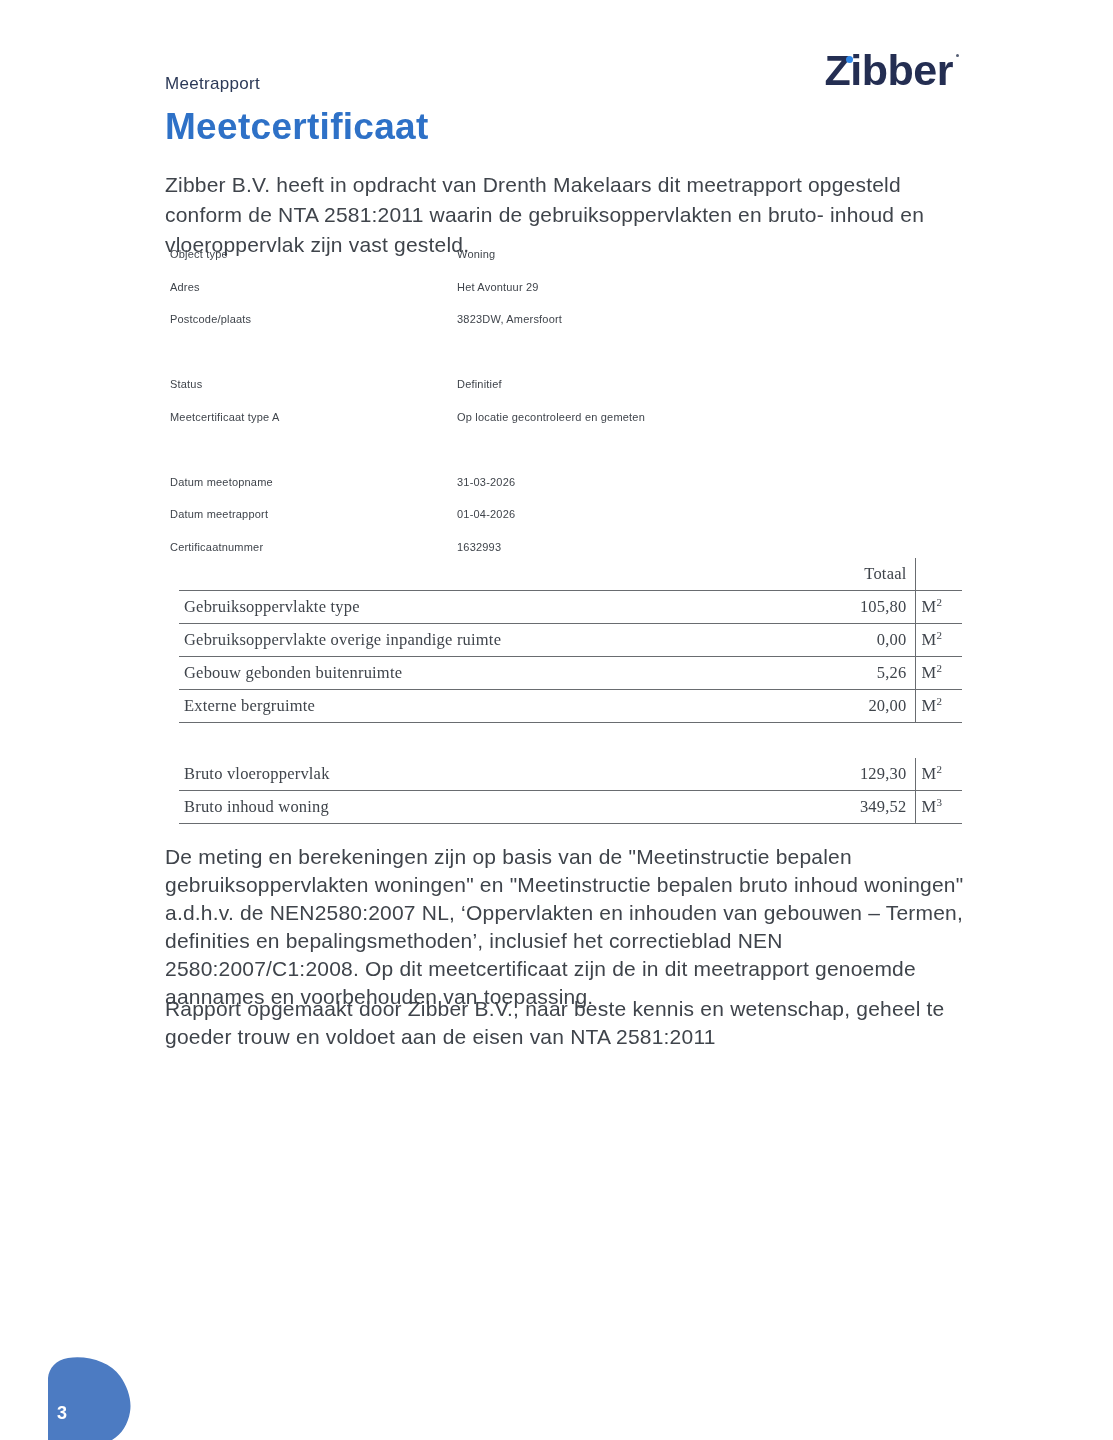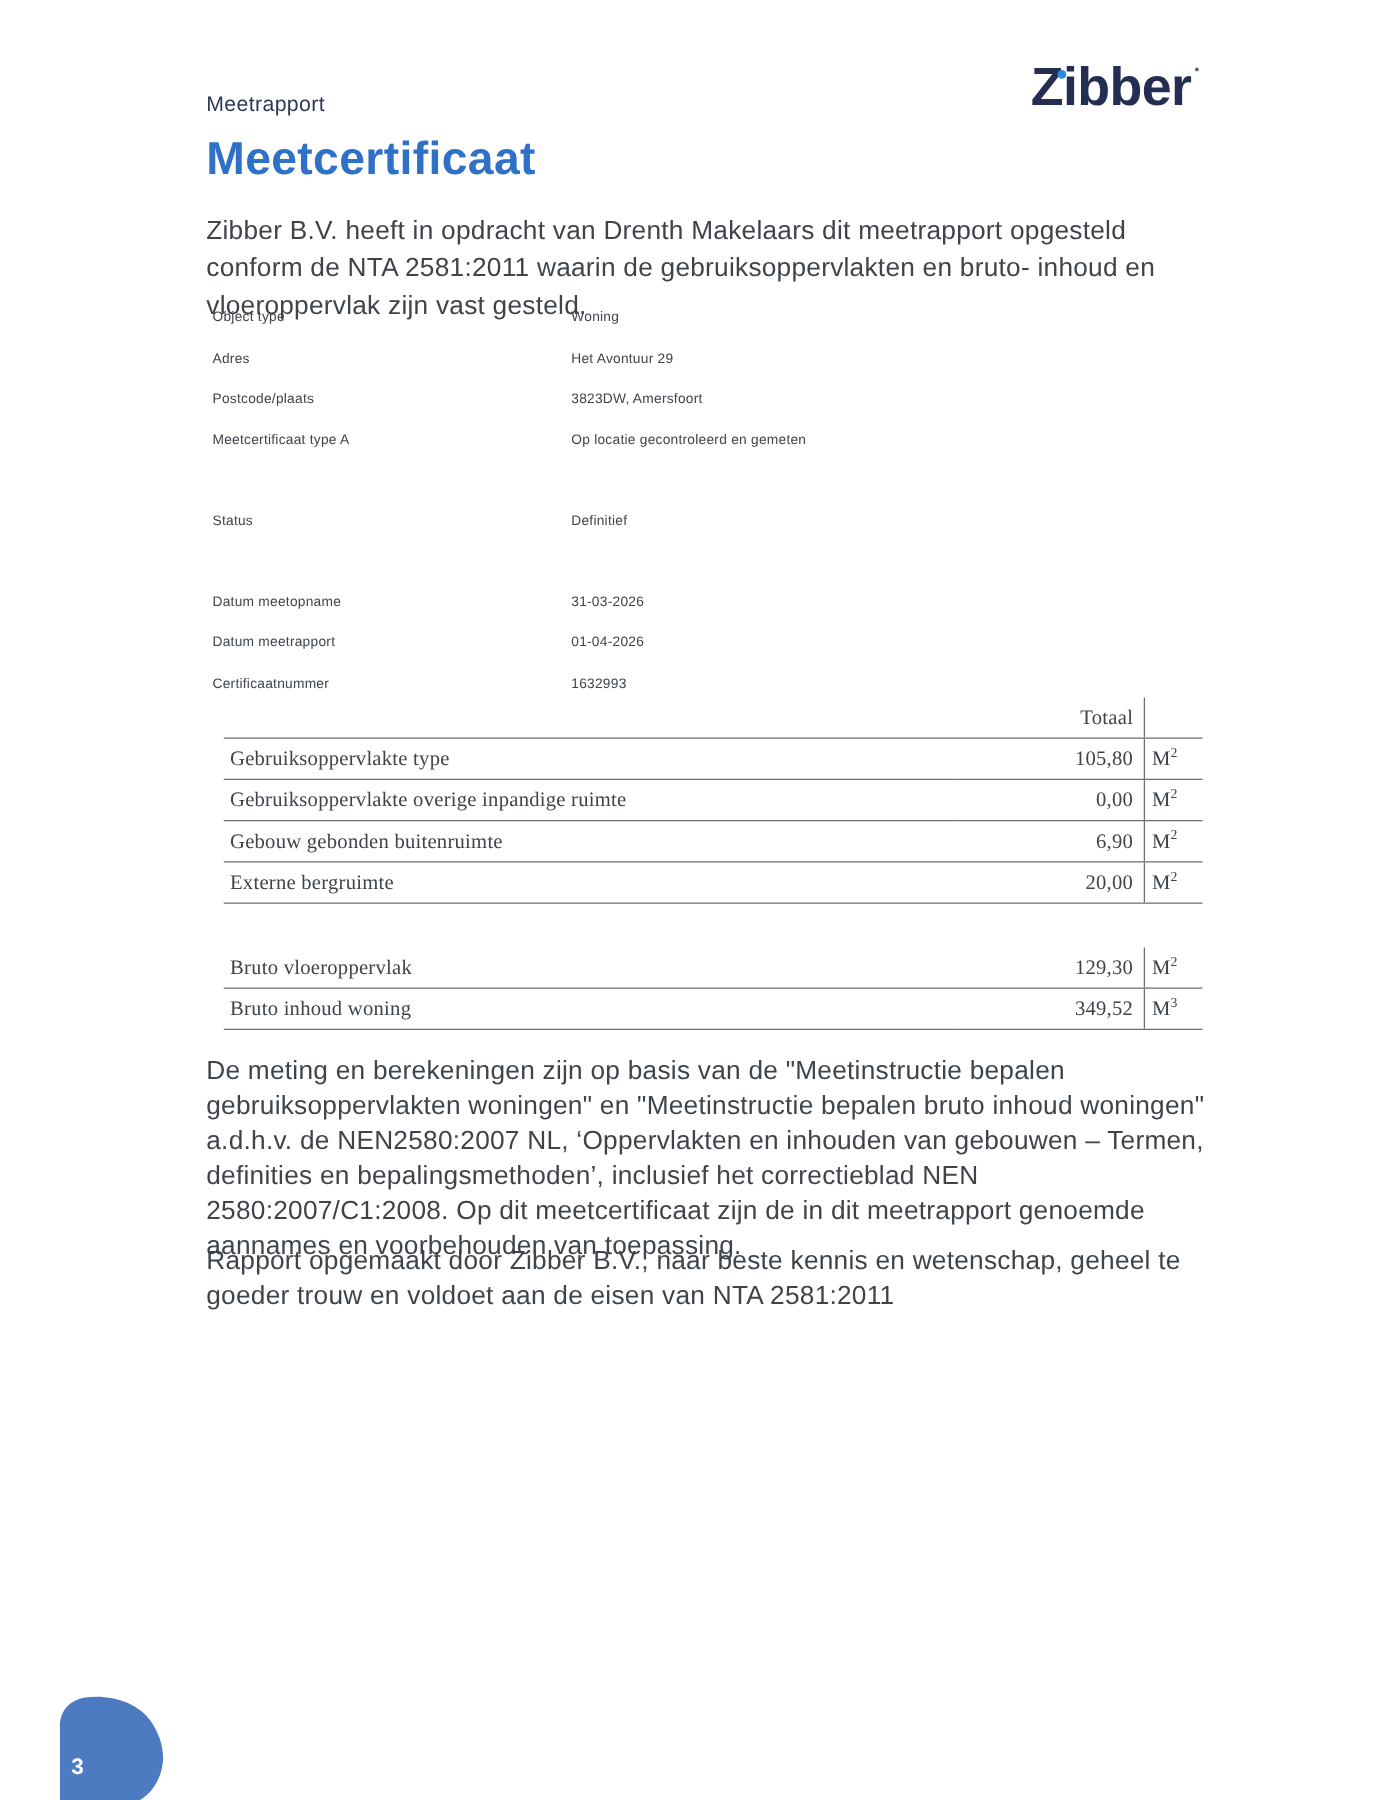--- a/index.html
+++ b/index.html
@@ -111,28 +111,28 @@
       <span class="dvalue">Woning</span>
     </div>
     <div class="drow">
       <span class="dlabel">Adres</span>
       <span class="dvalue">Het Avontuur 29</span>
     </div>
     <div class="drow">
       <span class="dlabel">Postcode/plaats</span>
       <span class="dvalue">3823DW, Amersfoort</span>
     </div>
-    <div class="drow">
-      <span class="dlabel">Meetcertificaat type A</span>
-      <span class="dvalue">Op locatie gecontroleerd en gemeten</span>
-    </div>
     <div class="drow gap-before">
       <span class="dlabel">Status</span>
       <span class="dvalue">Definitief</span>
     </div>
+    <div class="drow">
+      <span class="dlabel">Meetcertificaat type A</span>
+      <span class="dvalue">Op locatie gecontroleerd en gemeten</span>
+    </div>
     <div class="drow gap-before">
       <span class="dlabel">Datum meetopname</span>
       <span class="dvalue">31-03-2026</span>
     </div>
     <div class="drow">
       <span class="dlabel">Datum meetrapport</span>
       <span class="dvalue">01-04-2026</span>
     </div>
     <div class="drow">
       <span class="dlabel">Certificaatnummer</span>
@@ -154,21 +154,21 @@
         <td class="val">105,80</td>
         <td class="unit"><span>M</span><sup>2</sup></td>
       </tr>
       <tr>
         <td class="lbl">Gebruiksoppervlakte overige inpandige ruimte</td>
         <td class="val">0,00</td>
         <td class="unit"><span>M</span><sup>2</sup></td>
       </tr>
       <tr>
         <td class="lbl">Gebouw gebonden buitenruimte</td>
-        <td class="val">6,90</td>
+        <td class="val">5,26</td>
         <td class="unit"><span>M</span><sup>2</sup></td>
       </tr>
       <tr>
         <td class="lbl">Externe bergruimte</td>
         <td class="val">20,00</td>
         <td class="unit"><span>M</span><sup>2</sup></td>
       </tr>
     </tbody>
   </table>
 

